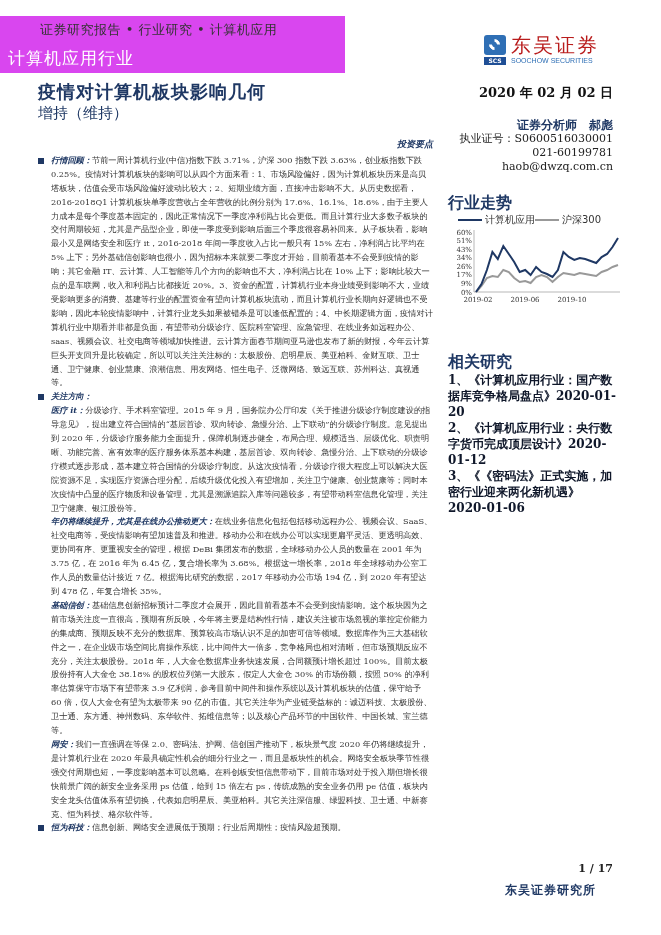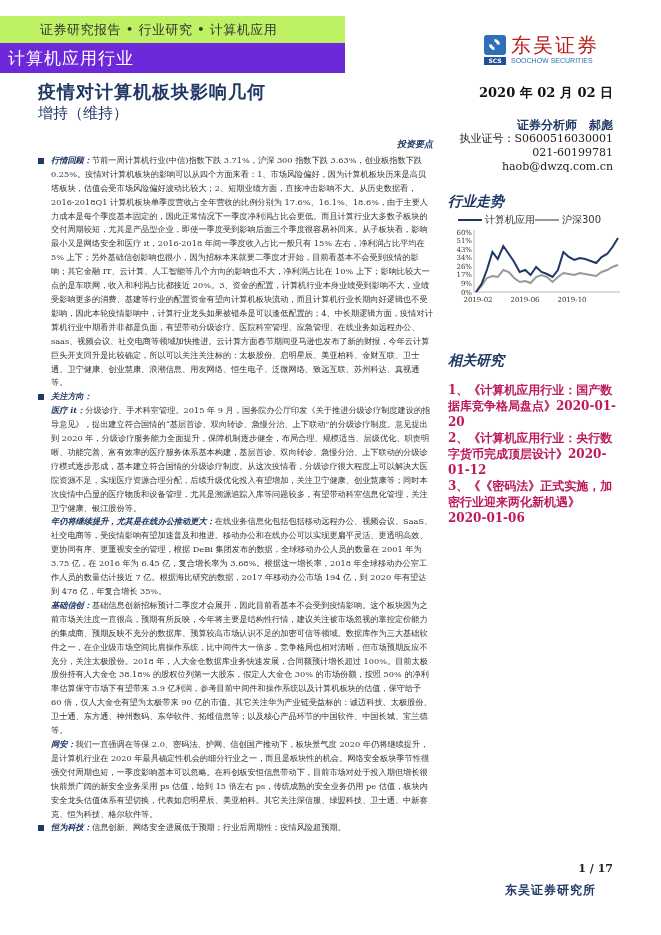--- a/index.html
+++ b/index.html
@@ -1,37 +1,37 @@
 <!DOCTYPE html>
 <html><head>
 <meta charset="utf-8">
 <style>
   html, body { margin:0; padding:0; background:#ffffff; }
   body { width:661px; height:935px; position:relative; overflow:hidden;
          font-family:"DejaVu Serif","Liberation Serif",serif; color:#222; }
-  .topbar { position:absolute; left:0; top:16px; width:345px; height:27px; background:#bef264; }
+  .topbar { position:absolute; left:0; top:16px; width:345px; height:27px; background:#d946ef; }
   .topbar span { position:absolute; left:40px; top:5px; font-size:13px; color:#333; letter-spacing:0.5px; }
-  .navbar { position:absolute; left:0; top:43px; width:345px; height:30px; background:#6d28d9; }
+  .navbar { position:absolute; left:0; top:43px; width:345px; height:30px; background:#d946ef; }
   .navbar span { position:absolute; left:8px; top:4px; font-size:17px; color:#fff; letter-spacing:1px; }
   .logo { position:absolute; left:484px; top:35px; width:140px; height:32px; }
   .logo .mark { position:absolute; left:0; top:0; width:22px; height:20px; background:#2f6fb5; border-radius:3px; }
   .logo .mark::after { content:""; position:absolute; left:5px; top:4px; width:11px; height:11px; border:3px solid #fff; border-radius:50%; border-right-color:transparent; border-left-color:transparent; transform:rotate(45deg); box-sizing:border-box;}
   .logo .scs { position:absolute; left:0; top:22px; width:22px; height:8px; background:#1f4f96; color:#fff; font-size:6px; text-align:center; line-height:8px; font-family:"DejaVu Sans",sans-serif; font-weight:bold;}
   .logo .cn { position:absolute; left:27px; top:-3px; font-size:20px; font-weight:normal; color:#b91c1c; font-family:"DejaVu Sans",sans-serif; letter-spacing:2px; }
   .logo .en { position:absolute; left:27px; top:22px; font-size:7px; color:#2f6fb5; font-family:"Liberation Sans",sans-serif; }
   .title { position:absolute; left:38px; top:80px; font-size:18px; font-weight:bold; color:#1f3864; letter-spacing:1px; }
   .rating { position:absolute; left:38px; top:104px; font-size:15px; color:#1f3864; }
   .date { position:absolute; right:48px; top:84px; font-size:13px; font-weight:bold; color:#111; }
   .analyst { position:absolute; right:48px; top:118px; text-align:right; font-size:11px; line-height:14px; }
   .analyst .role { font-weight:bold; color:#1f3864; font-size:12px; }
-  .sec-head { position:absolute; font-size:14px; font-weight:bold; color:#1f3864; font-style:italic; }
+  .sec-head { position:absolute; font-size:16px; font-weight:bold; color:#1f3864; }
   .chart { position:absolute; left:450px; top:213px; width:175px; height:100px; }
   .legend { position:absolute; left:458px; top:213px; font-size:10px; font-family:"DejaVu Sans",sans-serif; color:#333; display:flex; gap:0; }
   .legend .sw { display:inline-block; width:24px; height:2px; vertical-align:middle; margin-right:3px; }
-  .related { position:absolute; left:448px; top:372px; width:170px; font-size:12px; font-weight:bold; line-height:16px; color:#be185d;margin-top:10px; }
+  .related { position:absolute; left:448px; top:372px; width:170px; font-size:12px; font-weight:bold; line-height:16px; color:#0f172a; }
   .related div { margin-bottom:0; }
   .main { position:absolute; left:38px; top:138px; width:395px; font-size:8.2px; line-height:13.9px; color:#333; }
   .main .hd { font-size:9px; font-weight:bold; color:#1f3864; font-style:italic; margin-bottom:2px;text-align:right; }
   .bullet { position:relative; padding-left:13px; }
   .bullet::before { content:""; position:absolute; left:0; top:4px; width:6px; height:6px; background:#1f3864; }
   .lbl { font-weight:bold; color:#1f3864;font-style:italic; }
   .sub { padding-left:13px; }
   .pagenum { position:absolute; right:48px; top:862px; font-size:11px; font-weight:bold; }
   .footer { position:absolute; left:505px; top:882px; font-size:12px; font-weight:bold; color:#1f3864; letter-spacing:1px; }
 </style>

